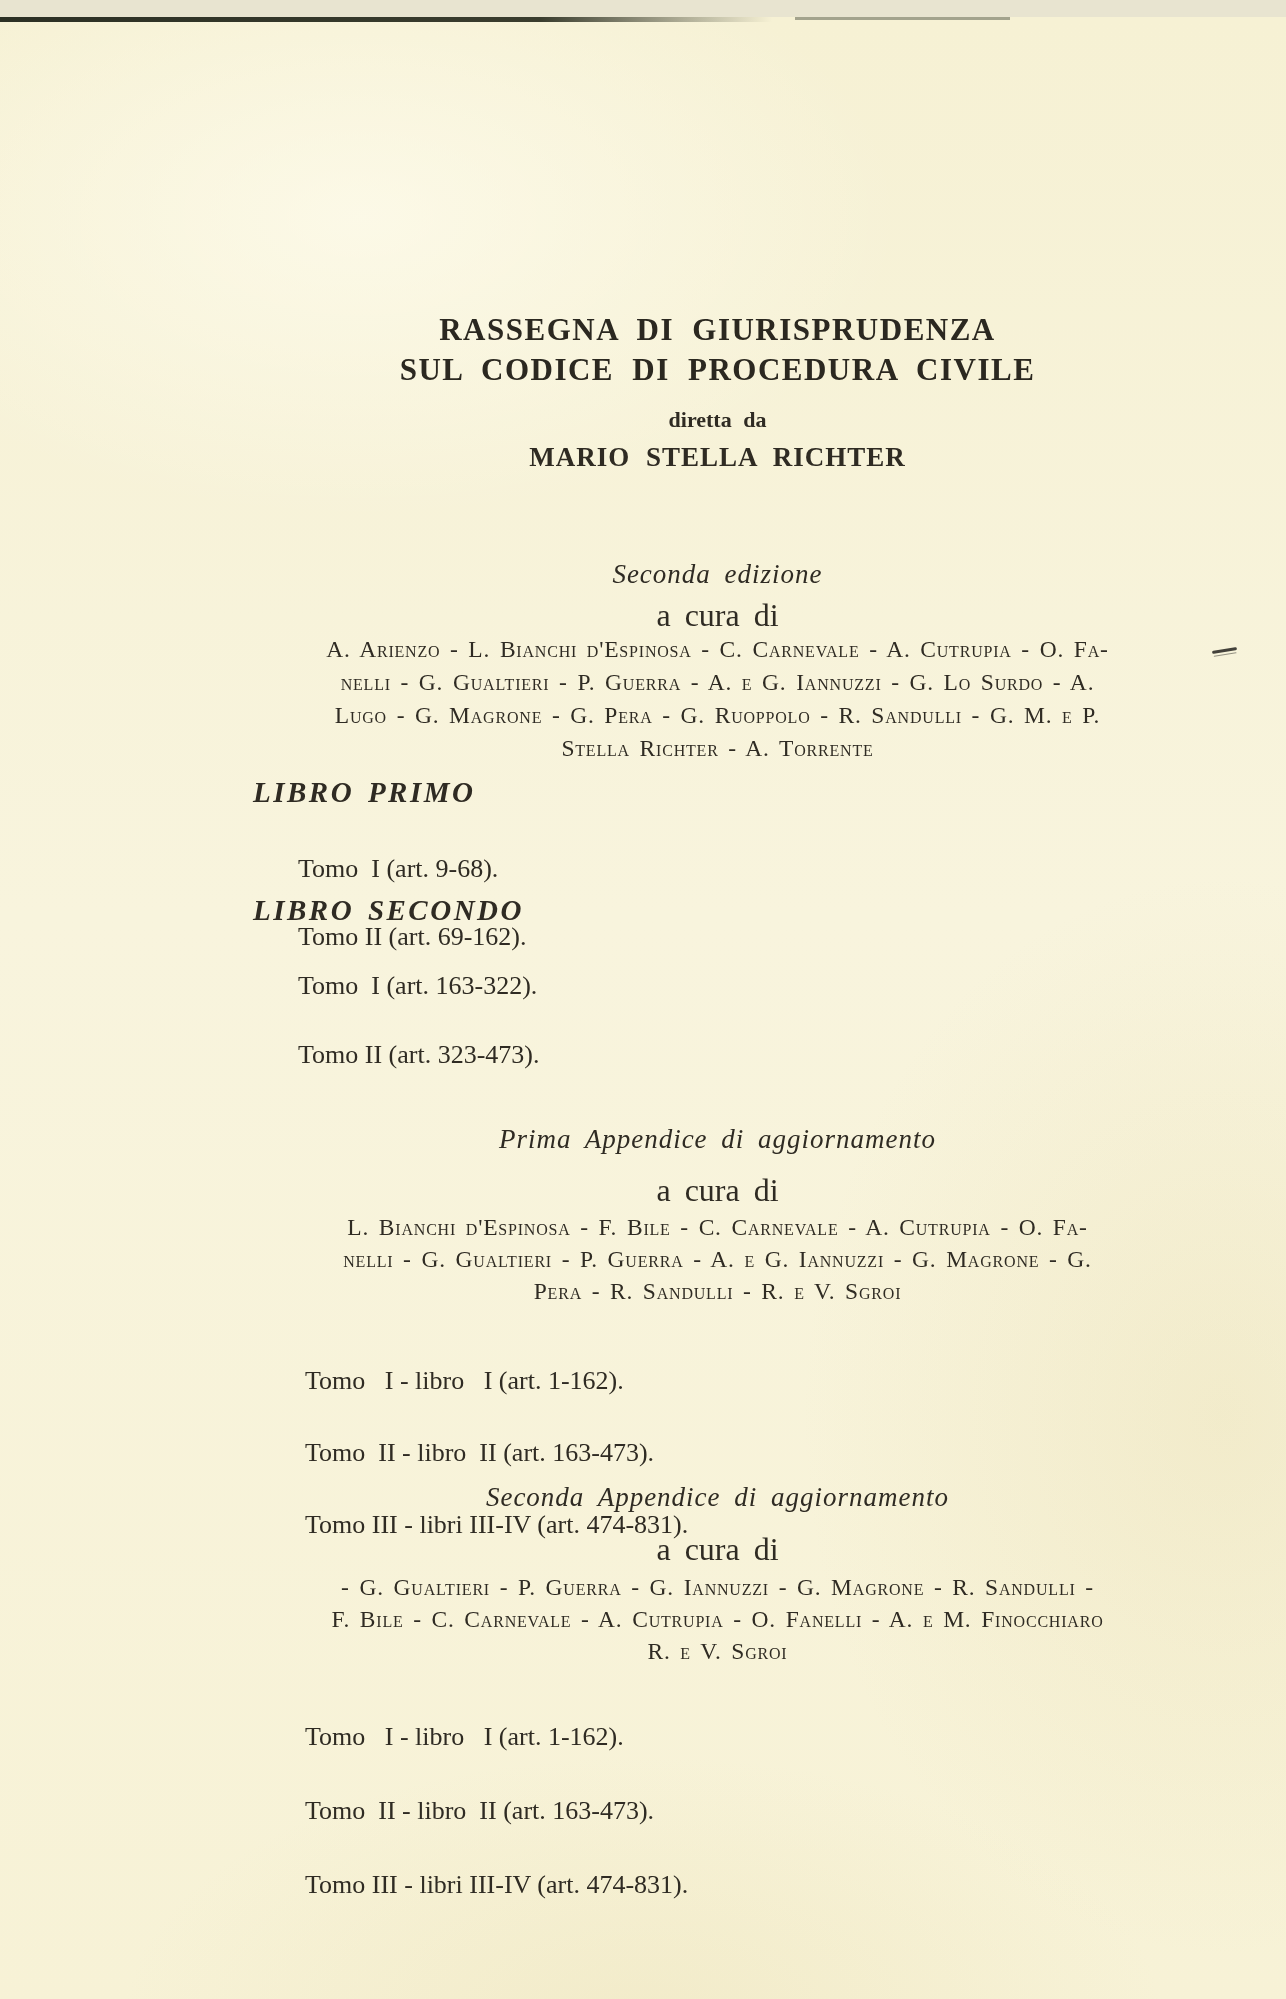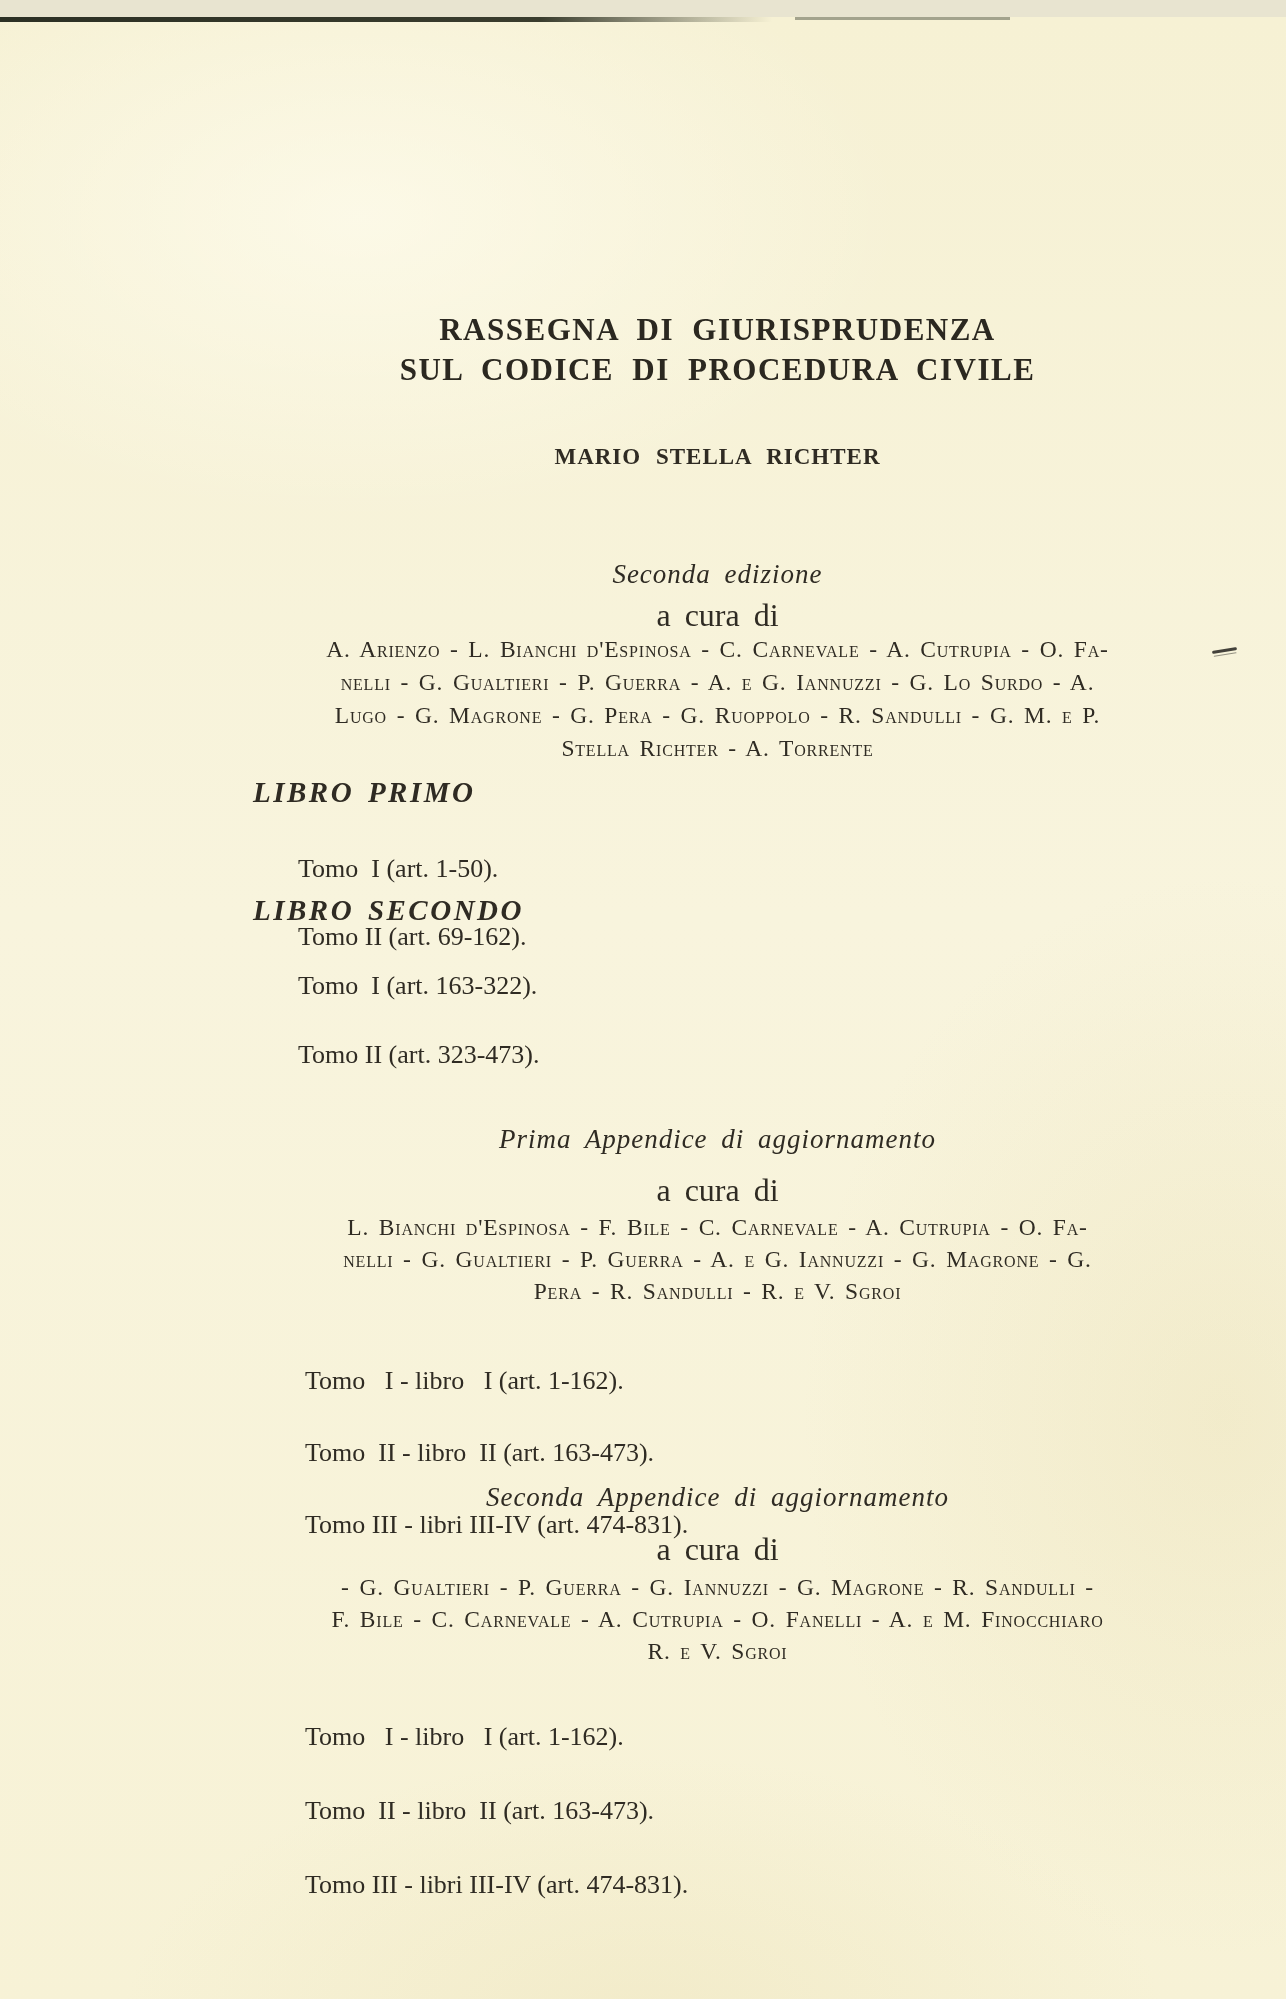--- a/index.html
+++ b/index.html
@@ -26,21 +26,21 @@
   .edge-strip-b {
     left:795px; top:0; width:215px; height:3px;
     background:rgba(95,98,82,0.55);
   }
 
   .title-line {
     font-weight:700; font-size:31px; line-height:34px;
     letter-spacing:1.5px; word-spacing:9px; color:#2b2820;
   }
   .directed { font-weight:700; font-size:22px; line-height:28px; word-spacing:6px; }
-  .director { font-weight:700; font-size:23px; line-height:32px; letter-spacing:1px; word-spacing:8px; }
+  .director { font-weight:700; font-size:27px; line-height:32px; letter-spacing:1px; word-spacing:8px; }
 
   .heading-italic {
     font-style:italic; font-size:27px; line-height:32px;
     letter-spacing:1px; word-spacing:6px;
   }
   .acura { font-size:32px; line-height:27px; word-spacing:6px; }
 
   .names-line {
     font-variant:small-caps;
     font-size:23.5px; letter-spacing:0.8px; word-spacing:3px;
@@ -74,39 +74,40 @@
 </head>
 <body>
 
 <div class="page">
 
   <div class="abs edge-strip-a"></div>
   <div class="abs edge-strip-b"></div>
 
   <div class="abs col title-line" style="top:296px">RASSEGNA DI GIURISPRUDENZA</div>
   <div class="abs col title-line" style="top:336px">SUL CODICE DI PROCEDURA CIVILE</div>
+  <div class="abs col directed" style="top:389px">diretta da</div>
   <div class="abs col director" style="top:424px">MARIO STELLA RICHTER</div>
 
   <div class="abs col heading-italic" style="top:541px">Seconda edizione</div>
   <div class="abs col acura" style="top:585px">a cura di</div>
 
   <div class="abs col names-33" style="top:616px">
     <div class="names-line">A. Arienzo - L. Bianchi d'Espinosa - C. Carnevale - A. Cutrupia - O. Fa-</div>
     <div class="names-line">nelli - G. Gualtieri - P. Guerra - A. e G. Iannuzzi - G. Lo Surdo - A.</div>
     <div class="names-line">Lugo - G. Magrone - G. Pera - G. Ruoppolo - R. Sandulli - G. M. e P.</div>
     <div class="names-line">Stella Richter - A. Torrente</div>
   </div>
 
   <div class="abs pen-mark"></div>
 
   <div class="abs libro-row" style="top:757px">
     <span class="libro">LIBRO PRIMO</span><span class="libro-detail"></span>
   </div>
   <div class="abs tomo-block lh32" style="left:298px; top:800px">
-    <div class="tomo-line">Tomo  I (art. 1-50).</div>
+    <div class="tomo-line">Tomo  I (art. 9-68).</div>
     <div class="tomo-line">Tomo II (art. 69-162).</div>
   </div>
 
   <div class="abs libro-row" style="top:875px">
     <span class="libro">LIBRO SECONDO</span><span class="libro-detail"></span>
   </div>
   <div class="abs tomo-block lh33" style="left:298px; top:916px">
     <div class="tomo-line">Tomo  I (art. 163-322).</div>
     <div class="tomo-line">Tomo II (art. 323-473).</div>
   </div>

